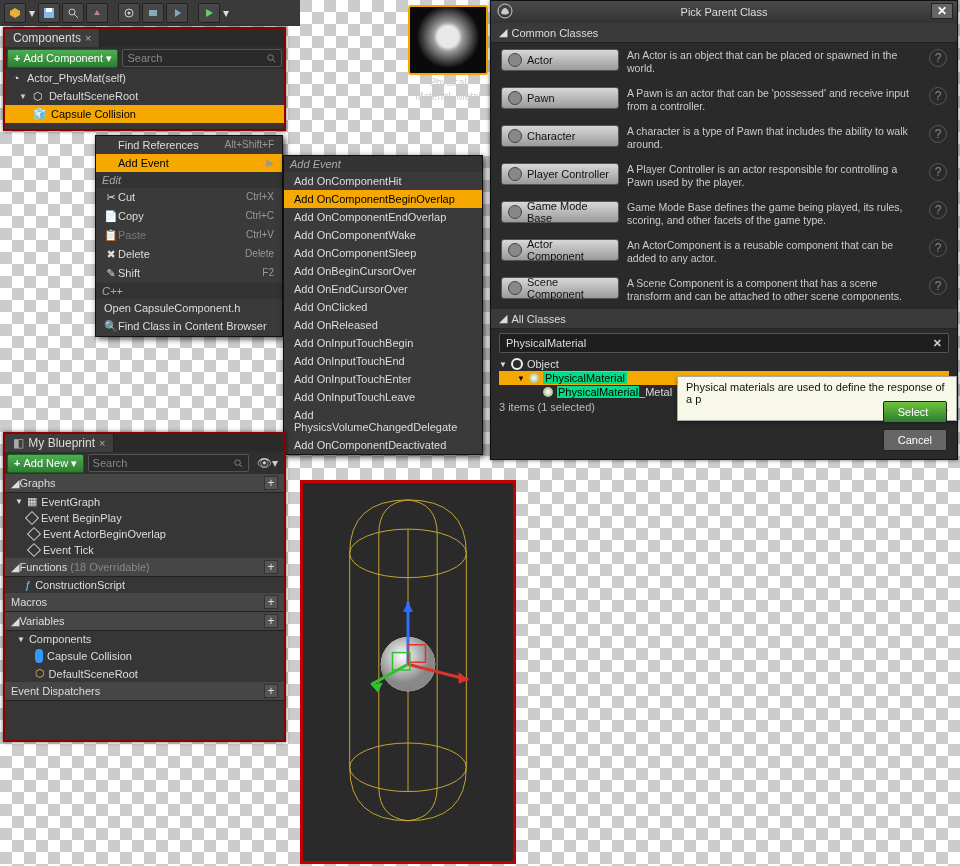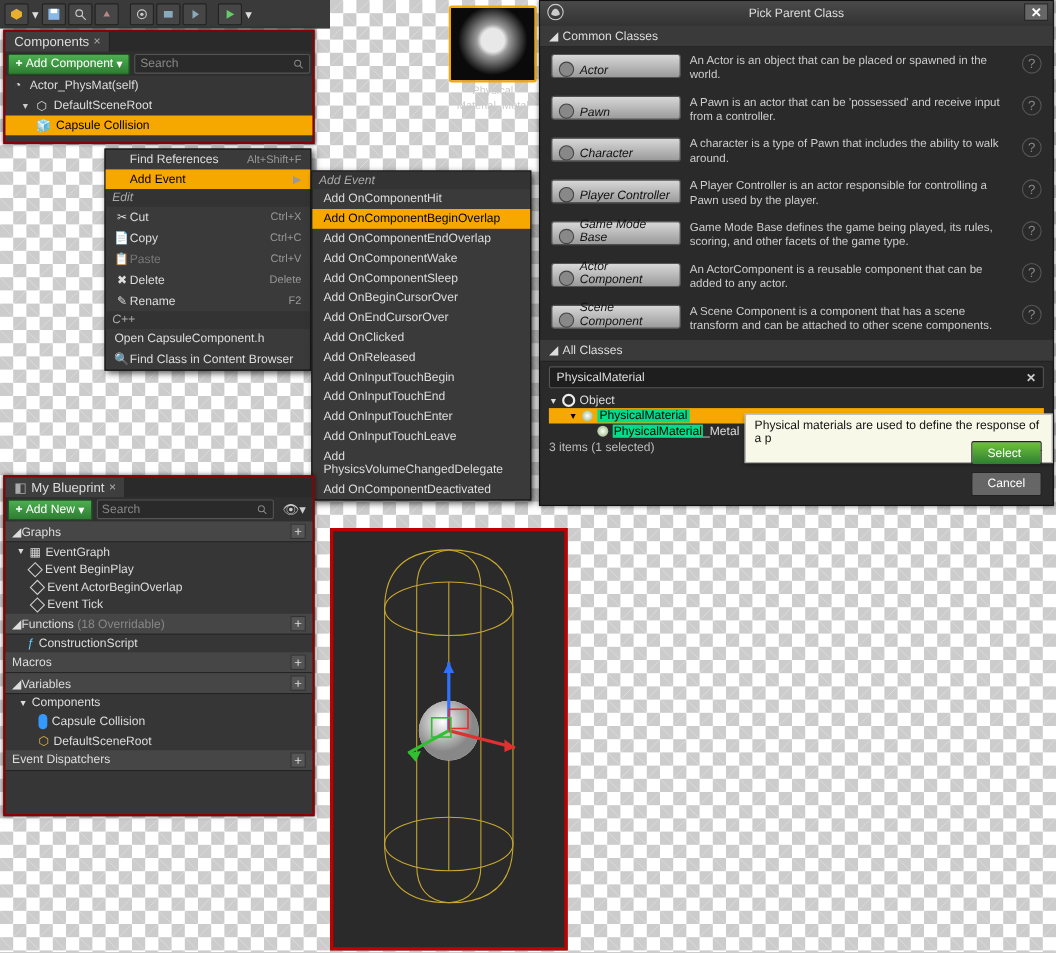--- a/index.html
+++ b/index.html
@@ -28,21 +28,21 @@
 .tree-item { padding:2px 4px; display:flex; align-items:center; gap:4px; font-size:11px; }
 .tree-item.indent1 { padding-left:14px; }
 .tree-item.indent2 { padding-left:28px; }
 .tree-item.selected { background:#f7a800; color:#000; }
 .tree-icon { width:14px; height:14px; display:flex; align-items:center; justify-content:center; }
 .tree-arrow { color:#ccc; font-size:8px; }
 
 
 .ctx-menu { position:absolute; background:#3a3a3a; border:1px solid #111; box-shadow:2px 2px 6px rgba(0,0,0,.7); font-size:11px; }
 .ctx-hdr { padding:2px 6px; color:#aaa; font-style:italic; background:#333; }
-.ctx-item { padding:3px 8px; display:flex; justify-content:space-between; align-items:center; gap:10px; cursor:default; }
+.ctx-item { padding:3px 8px; display:flex; justify-content:space-between; align-items:flex-start; gap:10px; cursor:default; }
 .ctx-item .sc { color:#999; font-size:10px; }
 .ctx-item.hl { background:#f7a800; color:#000; }
 .ctx-item .ico { width:14px; display:inline-flex; justify-content:center; }
 
 
 .submenu { left:283px; top:155px; width:200px; }
 .sub-item { padding:3px 10px; font-size:11px; }
 .sub-item.hl { background:#f7a800; color:#000; }
 
 
@@ -58,21 +58,21 @@
 .thumb-img { width:80px; height:70px; background:radial-gradient(circle at 50% 45%,#e8e8e8 20%,#999 28%,#0a0a0a 60%); border:2px solid #f7a800; border-radius:3px; }
 .thumb-label { color:#ccc; font-size:10px; line-height:12px; margin-top:2px; }
 
 
 .dialog { left:490px; top:0; width:468px; height:460px; background:#2a2a2a; border:1px solid #111; }
 .dlg-title { height:22px; background:linear-gradient(#4a4a4a,#333); display:flex; align-items:center; justify-content:center; position:relative; font-size:11px; }
 .dlg-title .logo { position:absolute; left:6px; top:2px; width:16px; height:16px; }
 .dlg-title .xbtn { position:absolute; right:4px; top:2px; width:22px; height:16px; background:#666; border:1px solid #222; display:flex; align-items:center; justify-content:center; color:#fff; font-size:12px; font-weight:bold; }
 .dlg-hdr { padding:3px 8px; background:#3a3a3a; font-size:11px; display:flex; align-items:center; gap:4px; border-bottom:1px solid #222; }
 .classrow { display:flex; gap:8px; padding:6px 10px; align-items:flex-start; }
-.classbtn { width:118px; height:22px; background:linear-gradient(#d8d8d8,#9a9a9a); border:1px solid #555; border-radius:3px; display:flex; align-items:flex-end; gap:5px; padding:0 6px; color:#111; font-size:11px;font-style:italic; }
+.classbtn { width:118px; height:22px; background:linear-gradient(#d8d8d8,#9a9a9a); border:1px solid #555; border-radius:3px; display:flex; align-items:center; gap:5px; padding:0 6px; color:#111; font-size:11px; }
 .classbtn .ci { width:14px; height:14px; border-radius:50%; background:#888; border:1px solid #444; flex-shrink:0; }
 .classdesc { flex:1; color:#ccc; font-size:10.5px; line-height:13px; }
 .qmark { width:18px; height:18px; border:1px solid #555; border-radius:50%; display:flex; align-items:center; justify-content:center; color:#888; flex-shrink:0; }
 .searchbox { margin:4px 8px; height:20px; background:#1e1e1e; border:1px solid #555; border-radius:2px; padding:0 6px; display:flex; align-items:center; justify-content:space-between; color:#ddd; font-size:11px; }
 .searchbox .clr { color:#ccc; font-weight:bold; }
 .tree2 { padding:0 8px; font-size:11px; }
 .tree2 .row { display:flex; align-items:center; gap:4px; padding:1px 0; }
 .tree2 .sel { background:#f7a800; }
 .tree2 .sel .name { background:#0d8; color:#000; padding:0 2px; }
 .tree2 .statusline { color:#bbb; padding:2px 0; }
@@ -198,21 +198,21 @@
     </div>
   <div class="ctx-item" style="color:#777">
       <span><span class="ico">📋</span><span>Paste</span></span>
       <span class="sc">Ctrl+V</span>
     </div>
   <div class="ctx-item">
       <span><span class="ico">✖</span><span>Delete</span></span>
       <span class="sc">Delete</span>
     </div>
   <div class="ctx-item">
-      <span><span class="ico">✎</span><span>Rename</span></span>
+      <span><span class="ico">✎</span><span>Shift</span></span>
       <span class="sc">F2</span>
     </div>
   <div class="ctx-hdr">C++</div>
   <div class="ctx-item">
       <span>Open CapsuleComponent.h</span>
     </div>
   <div class="ctx-item">
       <span><span class="ico">🔍</span><span>Find Class in Content Browser</span></span>
     </div>
 </div>

